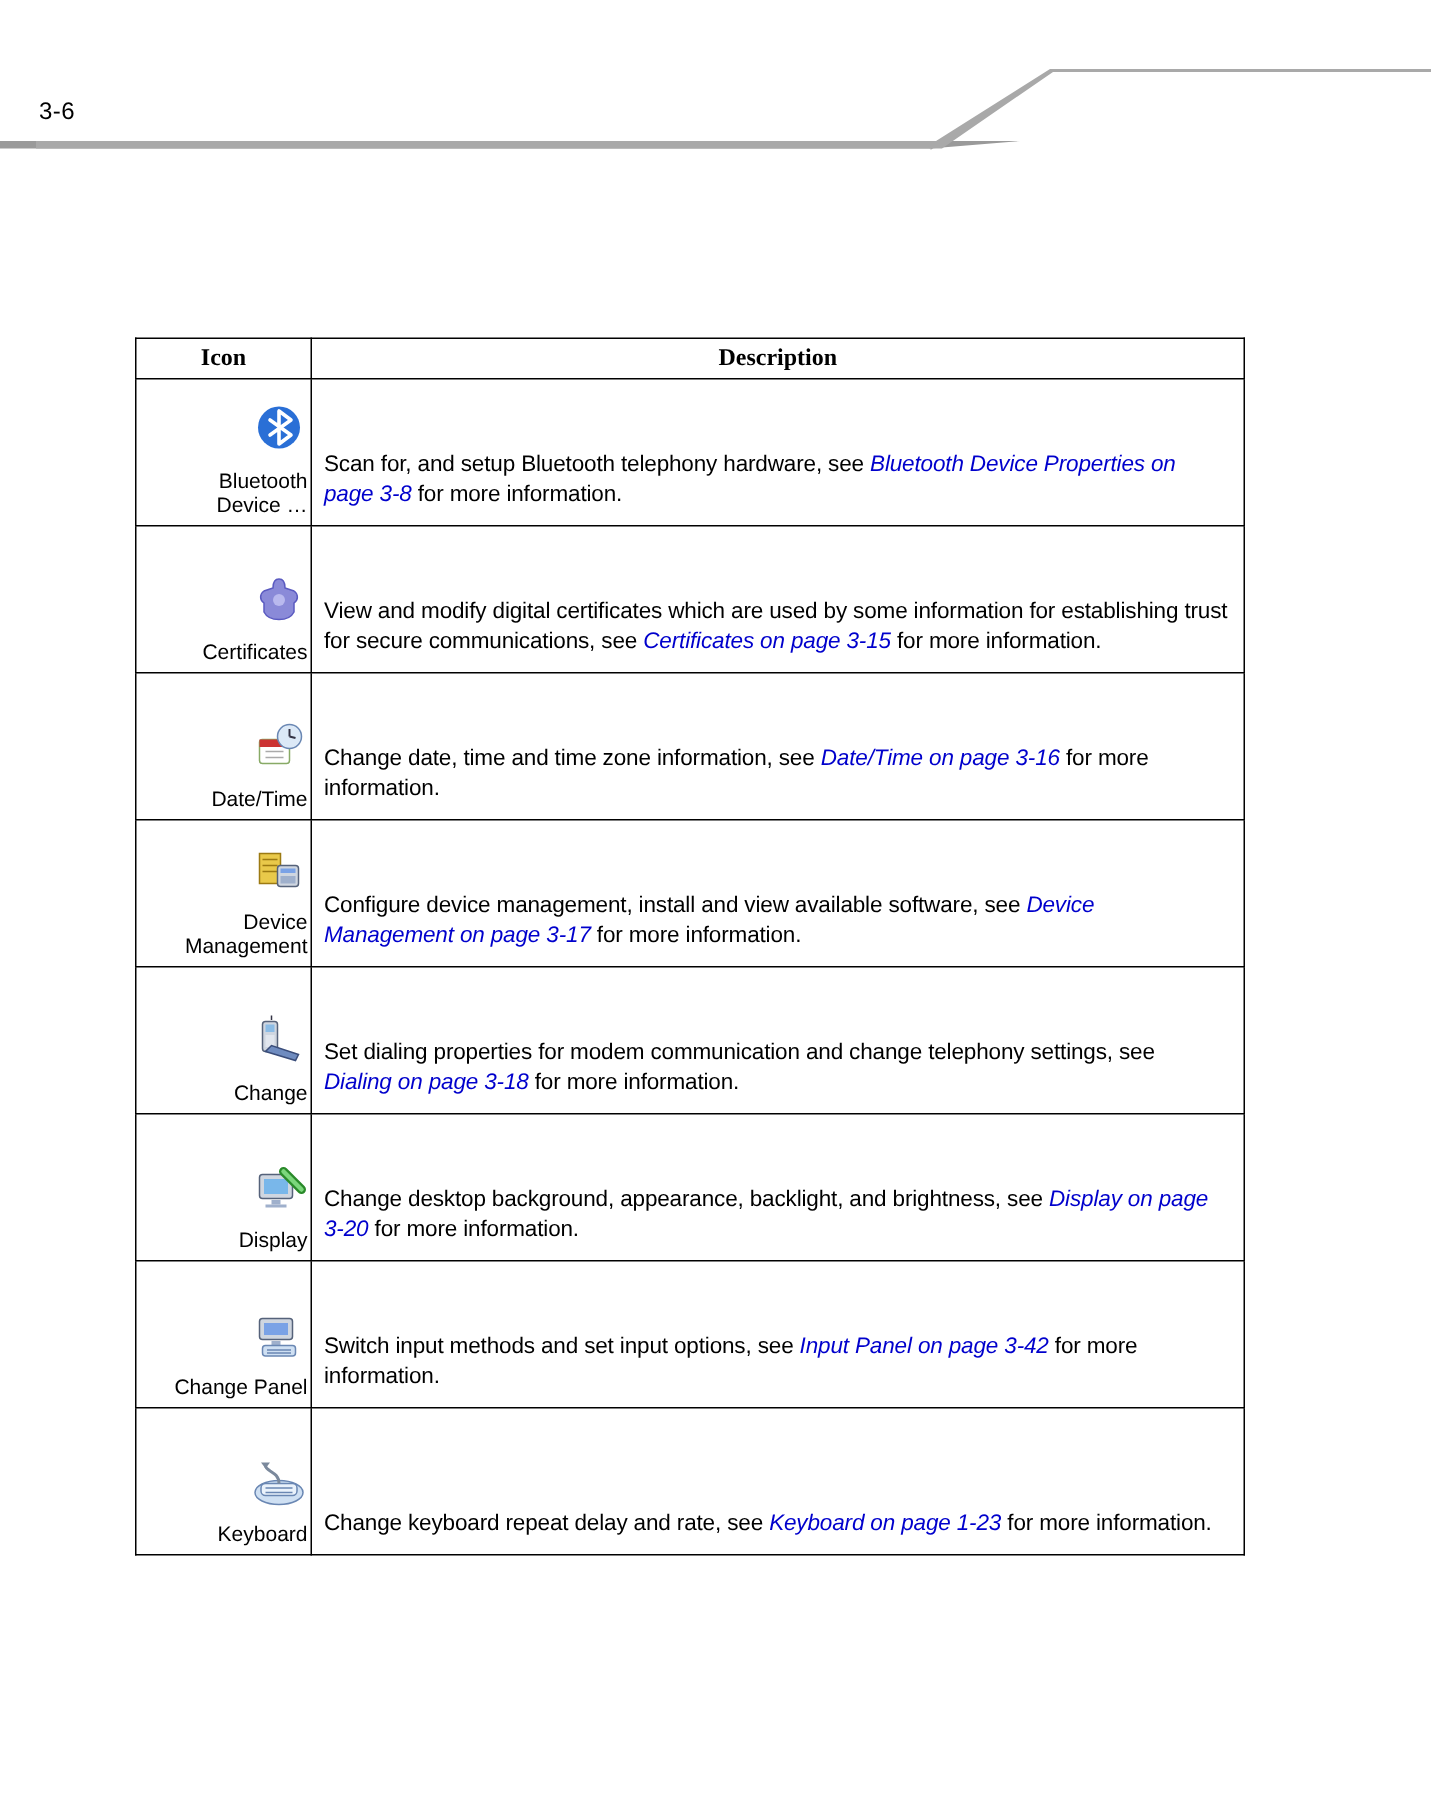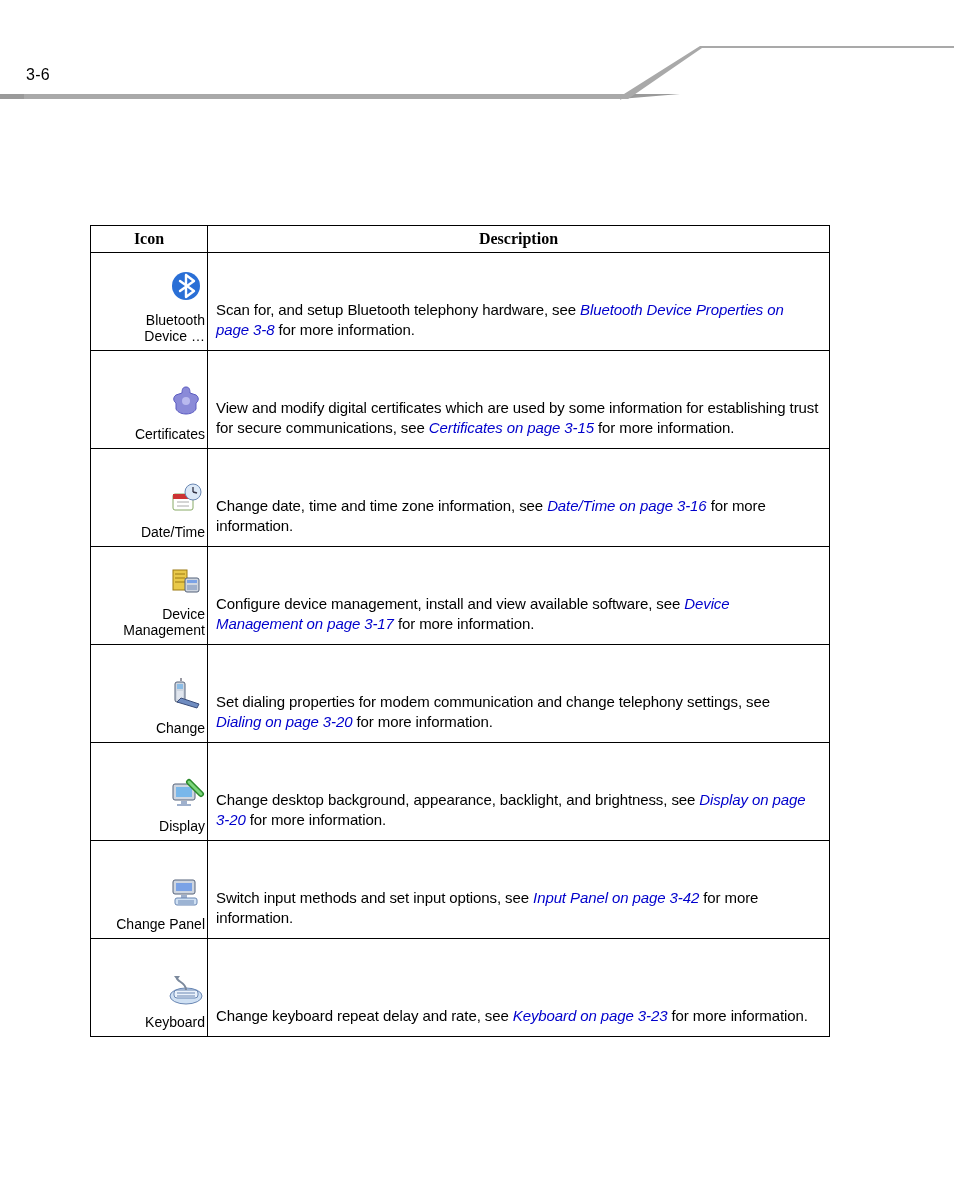--- a/index.html
+++ b/index.html
@@ -106,21 +106,21 @@
             <span class="ic"><svg width="38" height="34" viewBox="0 0 38 34">
                 <rect x="8" y="4" width="10" height="20" rx="2" fill="#cfd6e0" stroke="#55627a"></rect>
                 <rect x="10" y="6" width="6" height="5" fill="#8bbce6"></rect>
                 <rect x="10" y="13" width="6" height="8" fill="#e1e6ee"></rect>
                 <line x="8" y="4" stroke="#334"></line>
                 <path d="M10 24 L30 30 L32 26 L14 20 Z" fill="#6f8cc0" stroke="#3a4d7a"></path>
                 <line x1="14" y1="3" x2="14" y2="-1" stroke="#334"></line>
               </svg></span>
             <span class="iconlabel">Change</span>
           </td>
-          <td class="desccell"><span>Set dialing properties for modem communication and change telephony settings, see </span><span class="lk">Dialing on page 3-20</span><span> for more information.</span></td>
+          <td class="desccell"><span>Set dialing properties for modem communication and change telephony settings, see </span><span class="lk">Dialing on page 3-18</span><span> for more information.</span></td>
         </tr>
         <tr class="r">
           <td class="iconcell">
             <span class="ic"><svg width="38" height="34" viewBox="0 0 38 34">
                 <rect x="6" y="8" width="22" height="16" rx="2" fill="#cfd6e0" stroke="#55627a"></rect>
                 <rect x="9" y="11" width="16" height="10" fill="#79b7ea"></rect>
                 <rect x="14" y="25" width="6" height="3" fill="#9fb0cc"></rect>
                 <rect x="10" y="28" width="14" height="2" fill="#9fb0cc"></rect>
                 <path d="M22 6 L34 18" stroke="#2a8a2a" stroke-width="6" stroke-linecap="round"></path>
                 <path d="M22 6 L34 18" stroke="#7cd67c" stroke-width="3" stroke-linecap="round"></path>
@@ -148,17 +148,17 @@
             <span class="ic"><svg width="38" height="34" viewBox="0 0 38 34">
                 <ellipse cx="19" cy="24" rx="16" ry="8" fill="#cfe0f3" stroke="#6a87b3"></ellipse>
                 <rect x="7" y="18" width="24" height="8" rx="3" fill="#eaf2fb" stroke="#6a87b3"></rect>
                 <line x1="10" y1="21" x2="28" y2="21" stroke="#6a87b3"></line>
                 <line x1="10" y1="24" x2="28" y2="24" stroke="#6a87b3"></line>
                 <path d="M19 18 C 19 10, 10 10, 10 6" stroke="#7b899c" stroke-width="2" fill="none"></path>
                 <path d="M7 4 L13 4 L10 8 Z" fill="#7b899c"></path>
               </svg></span>
             <span class="iconlabel">Keyboard</span>
           </td>
-          <td class="desccell"><span>Change keyboard repeat delay and rate, see </span><span class="lk">Keyboard on page 3-23</span><span> for more information.</span></td>
+          <td class="desccell"><span>Change keyboard repeat delay and rate, see </span><span class="lk">Keyboard on page 1-23</span><span> for more information.</span></td>
         </tr>
       </tbody>
   </table>
 </div>
 
 </body></html>

